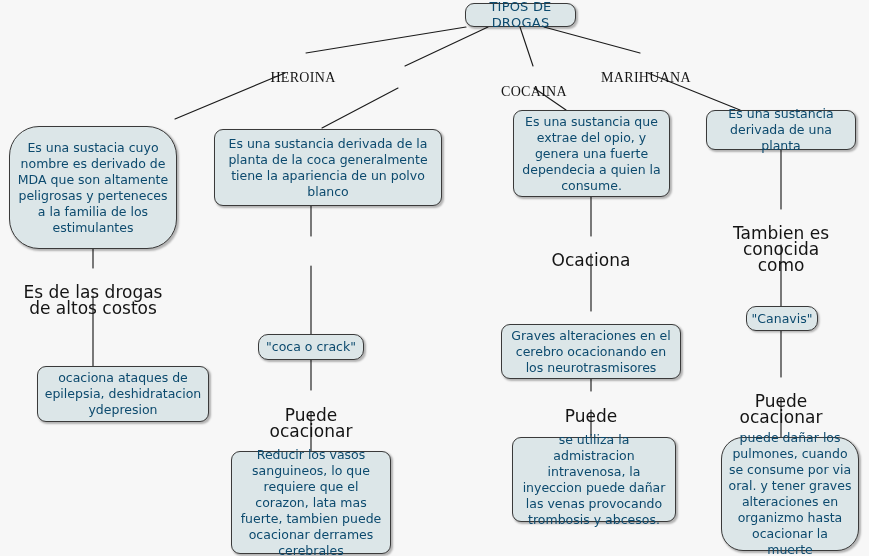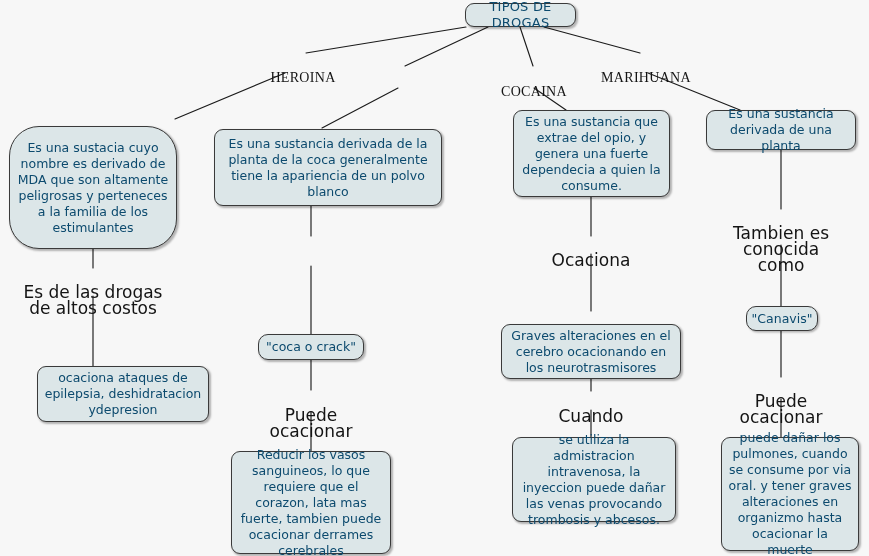--- a/index.html
+++ b/index.html
@@ -145,21 +145,21 @@
 
   <div class="link-label" style="left:246px; top:391px; width:130px;">
     <span>Puede ocacionar</span>
   </div>
 
   <div class="link-label" style="left:531px; top:236px; width:120px;">
     <span>Ocaciona</span>
   </div>
 
   <div class="link-label" style="left:531px; top:392px; width:120px;">
-    <span>Cuando</span>
+    <span>Puede</span>
   </div>
 
   <div class="link-label" style="left:701px; top:209px; width:160px;">
     <span>Tambien es conocida
 como</span>
   </div>
 
   <div class="link-label" style="left:716px; top:377px; width:130px;">
     <span>Puede ocacionar</span>
   </div>
@@ -181,17 +181,17 @@
   </div>
 
   <div class="node" style="left:512px; top:437px; width:164px; height:85px;justify-content:flex-end;">
     <span>se utiliza la admistracion intravenosa, la inyeccion puede dañar las venas provocando trombosis y abcesos.</span>
   </div>
 
   <div class="node pill" style="left:746px; top:306px; width:72px; height:25px;">
     <span>"Canavis"</span>
   </div>
 
-  <div class="node" style="left:721px; top:437px; width:138px; height:114px;">
+  <div class="node" style="left:721px; top:437px; width:138px; height:114px;border-radius:22px;">
     <span>puede dañar los pulmones, cuando se consume por via oral. y  tener graves alteraciones en organizmo hasta ocacionar la muerte</span>
   </div>
 
 </div>
 
 </body></html>

